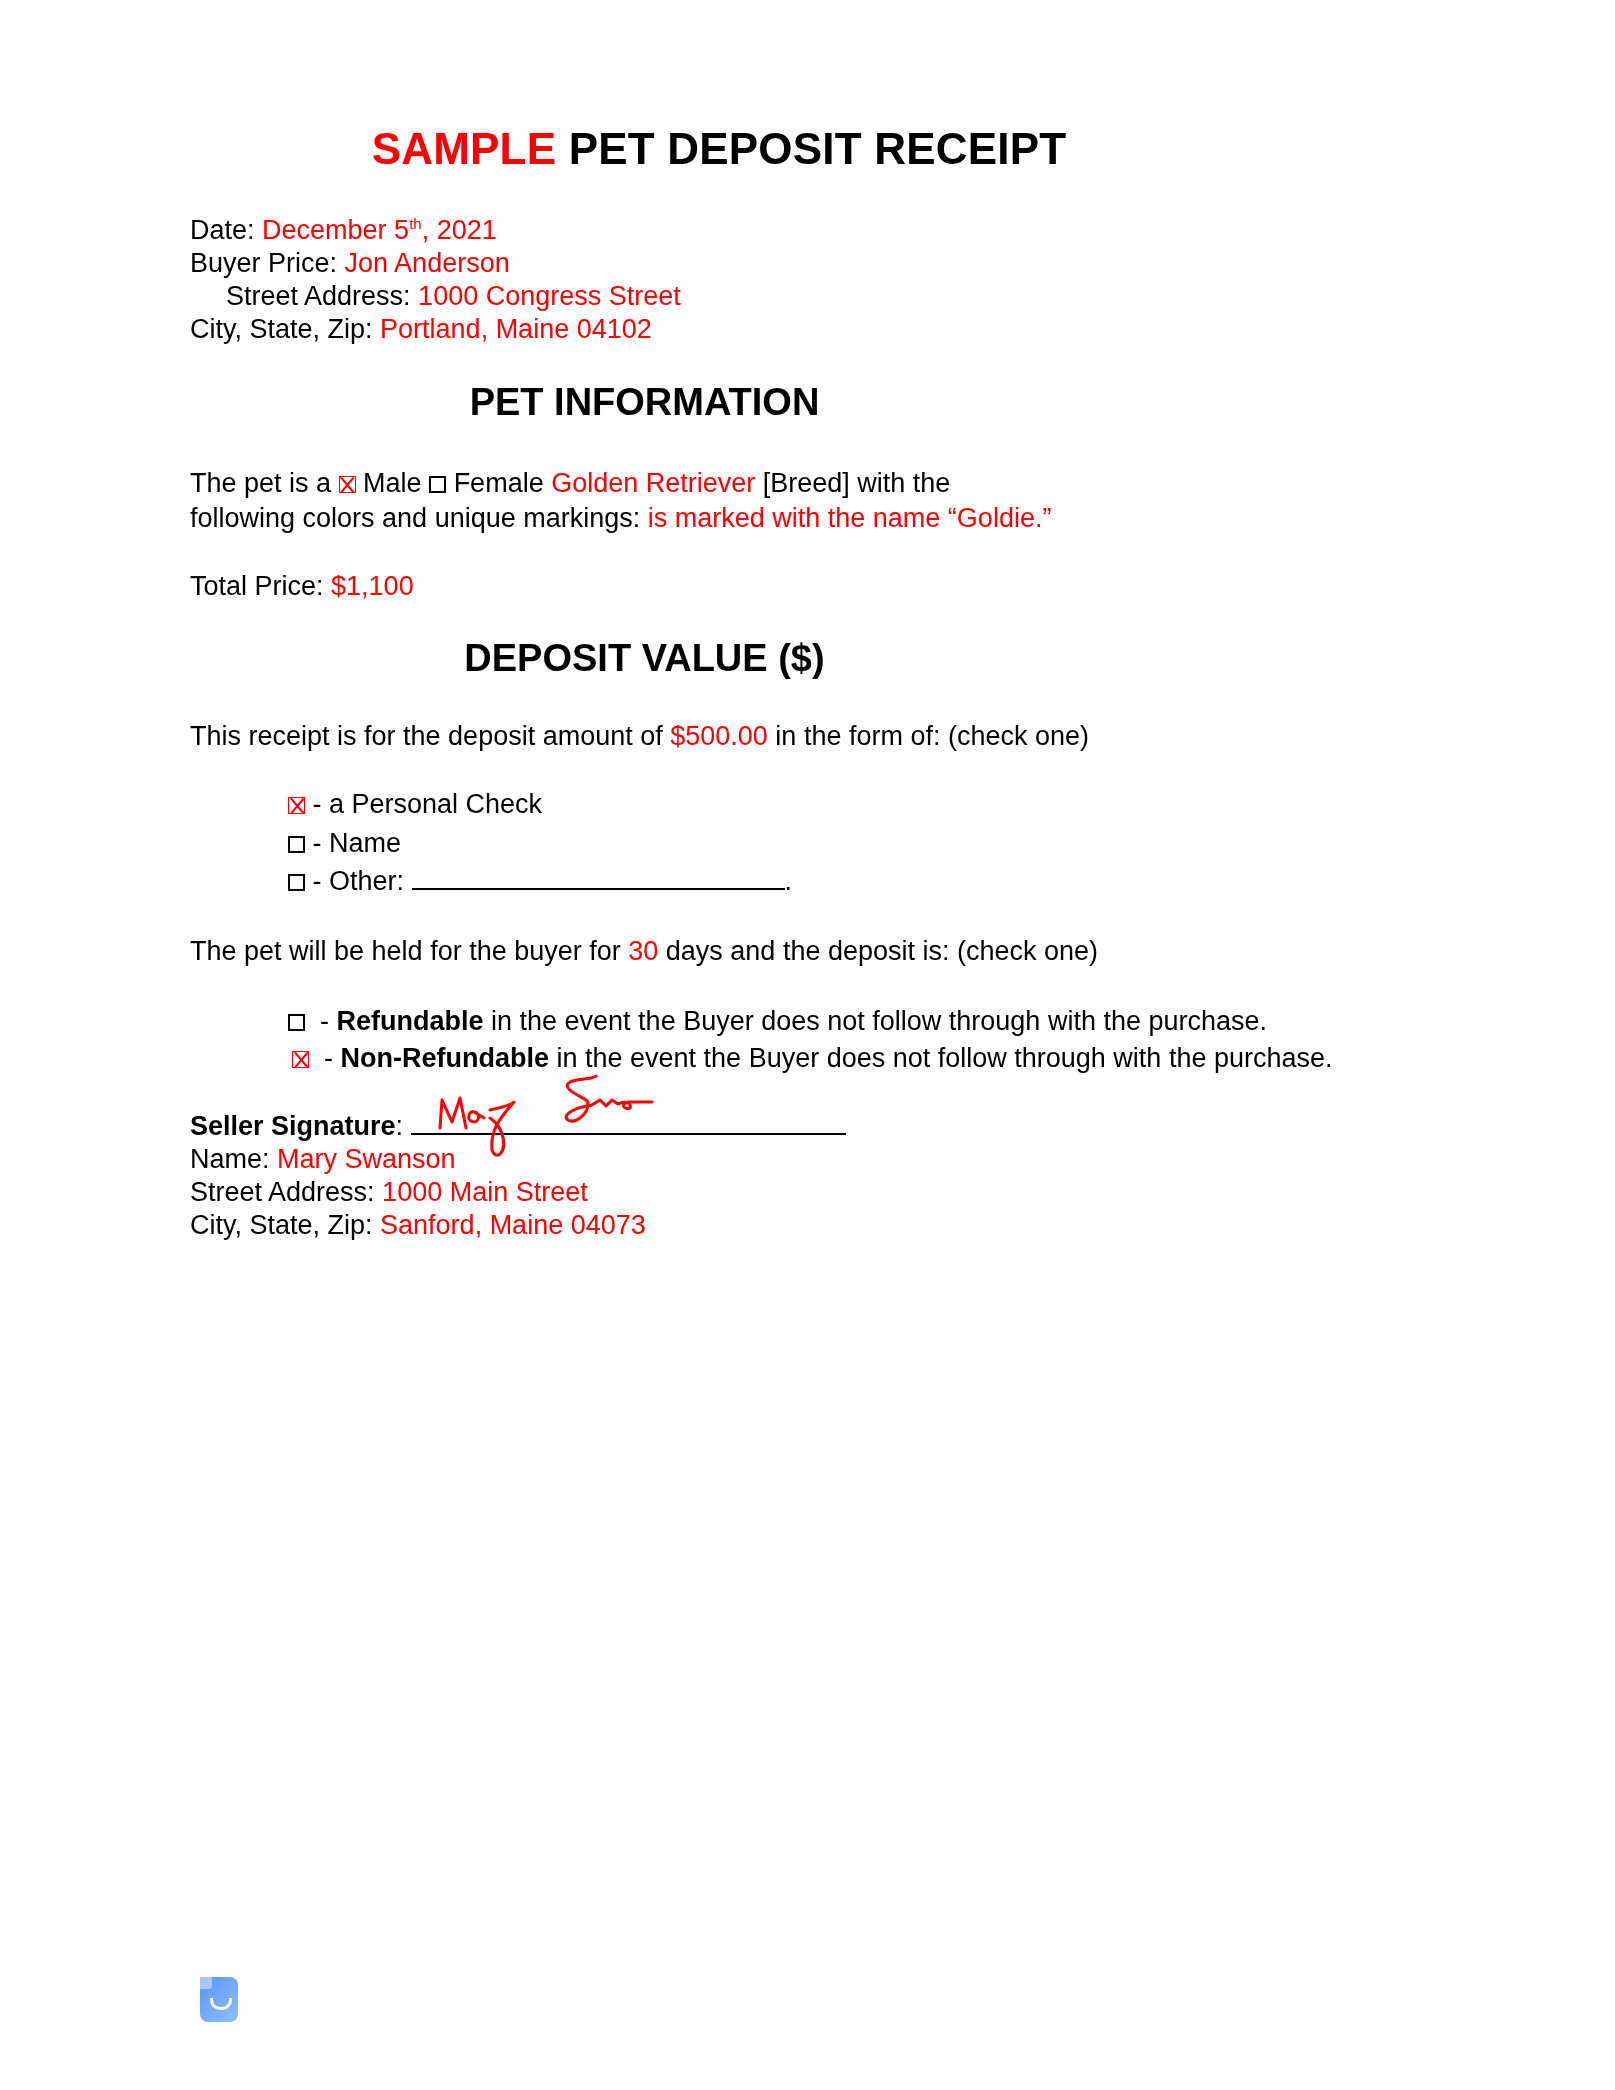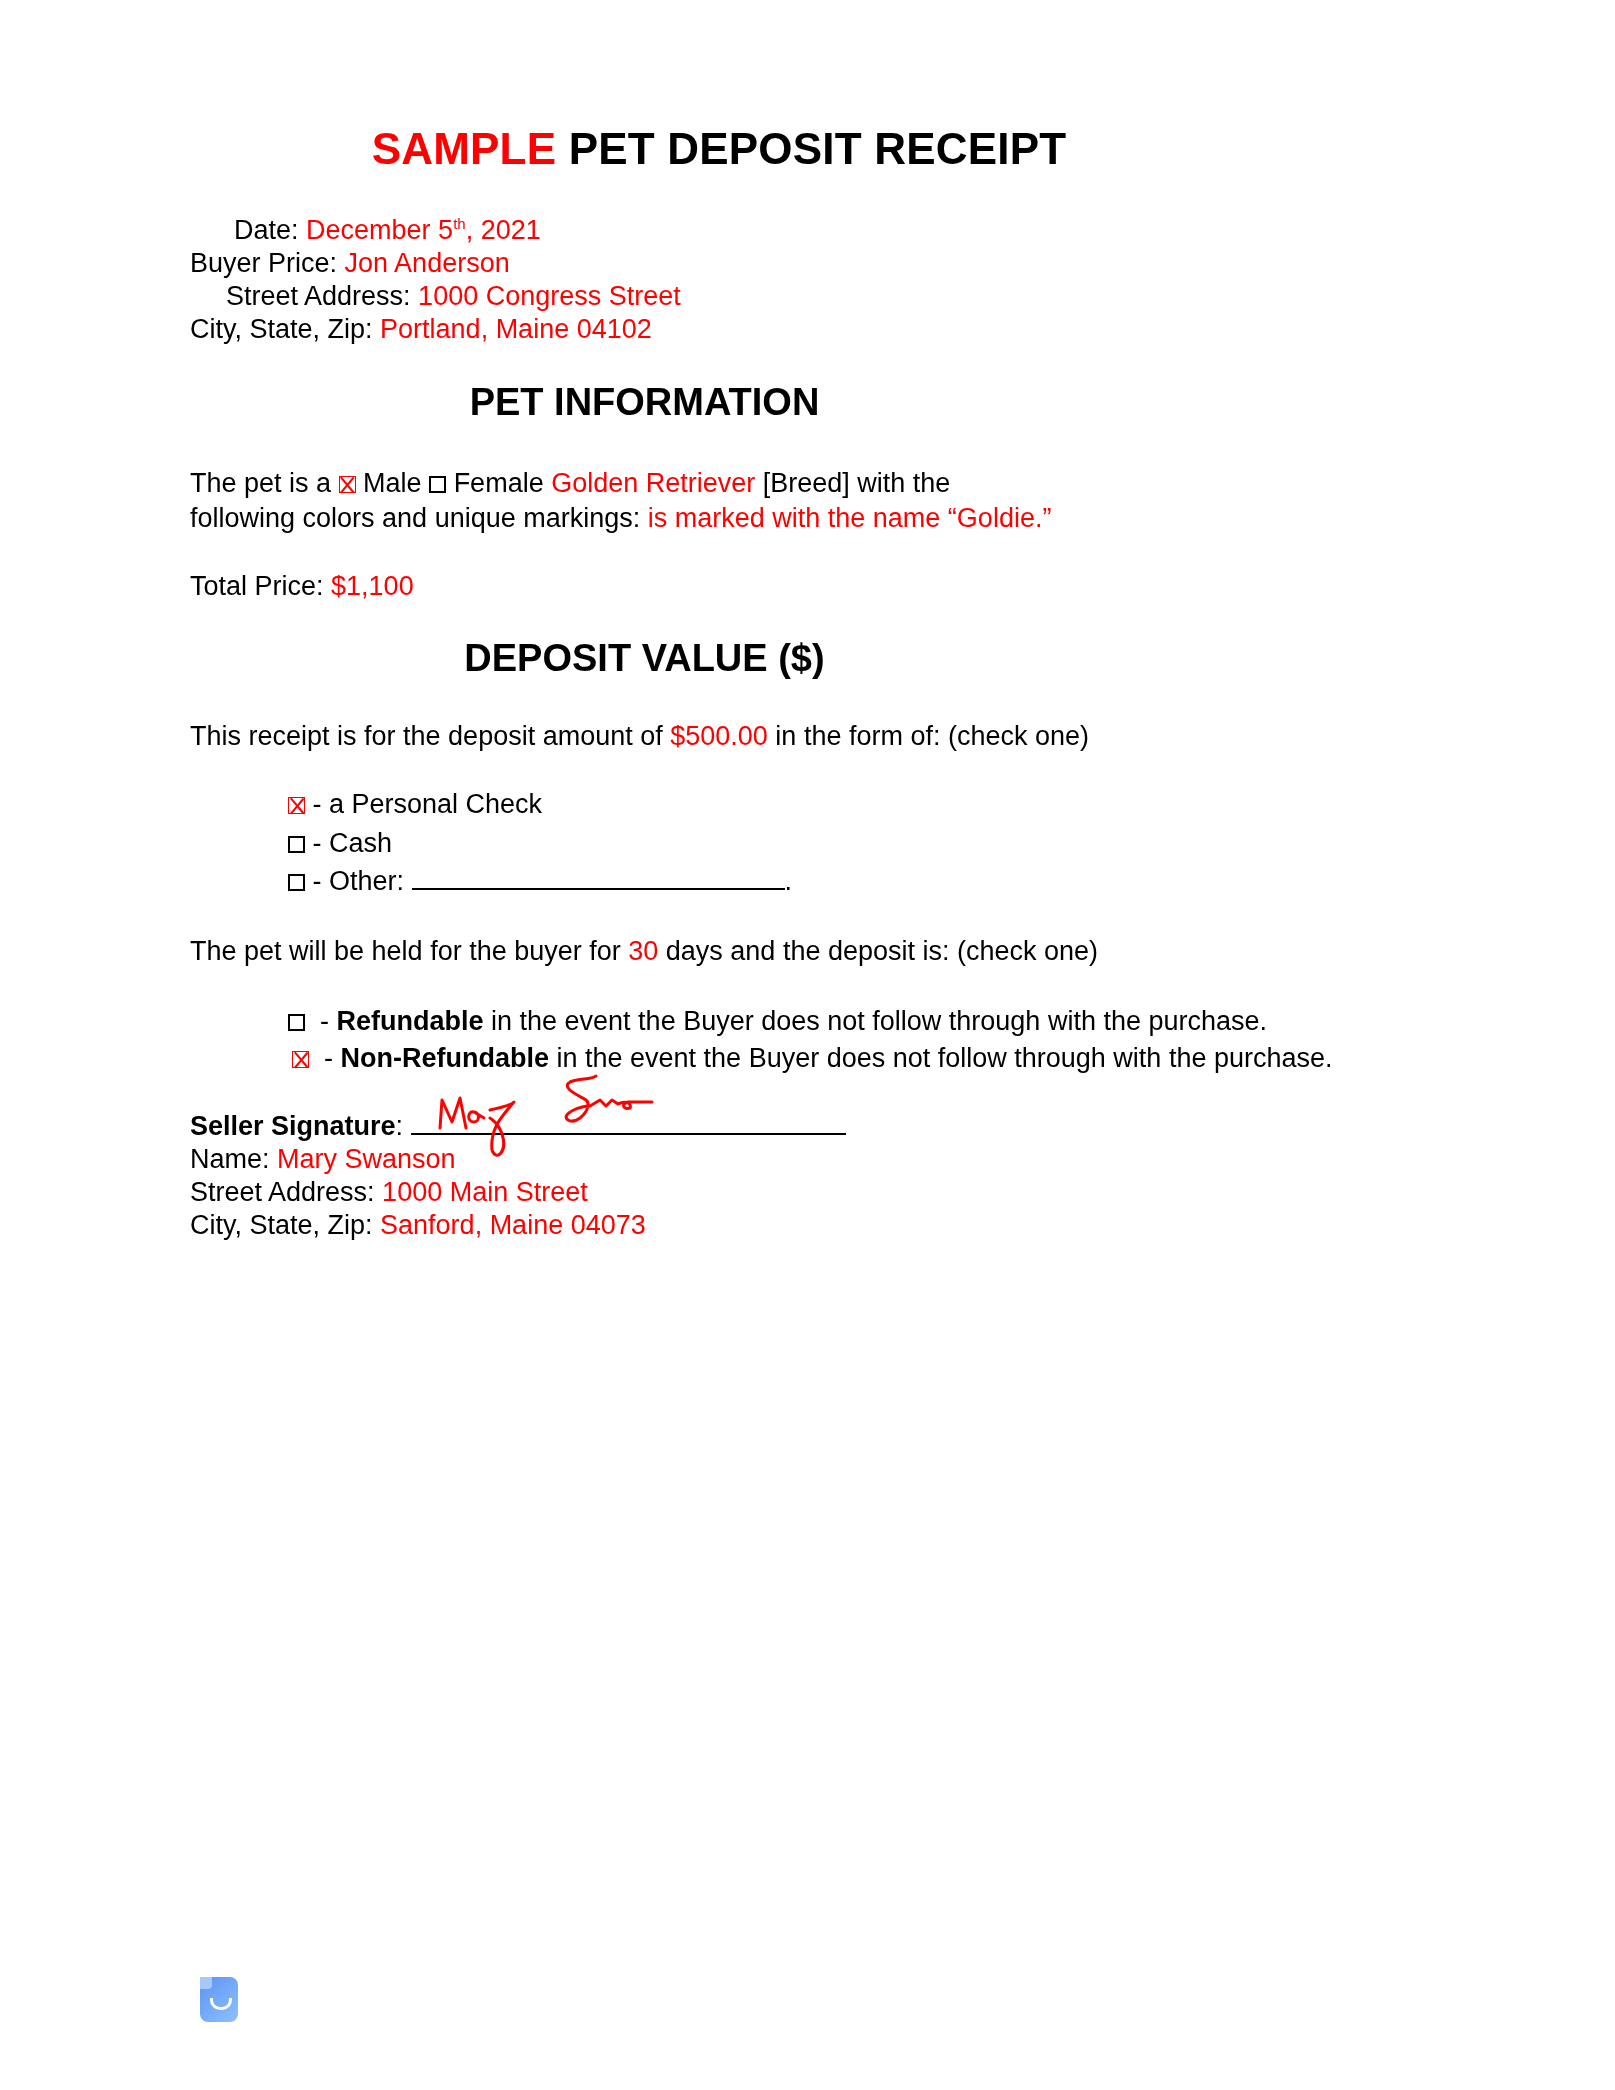--- a/index.html
+++ b/index.html
@@ -23,21 +23,21 @@
   .app-icon::before { content:""; position:absolute; left:0; top:0; width:12px; height:12px; background:#a7c8fa; border-bottom-right-radius:4px; }
   .app-icon::after { content:""; position:absolute; left:10px; top:21px; width:16px; height:9px; border:3px solid #fff; border-top:none; border-radius:0 0 10px 10px; }
 </style>
 </head>
 <body>
 
 <div class="abs title">
   <span class="red">SAMPLE</span><span> PET DEPOSIT RECEIPT</span>
 </div>
 
-<div class="abs line" style="top:214px;margin-left:44px;">
+<div class="abs line" style="top:214px;">
   <span>Date: </span><span class="red"><span>December 5</span><sup>th</sup><span>, 2021</span></span>
 </div>
 <div class="abs line" style="top:247px;">
   <span>Buyer Price: </span><span class="red">Jon Anderson</span>
 </div>
 <div class="abs line" style="top:280px;margin-left:36px;">
   <span>Street Address: </span><span class="red">1000 Congress Street</span>
 </div>
 <div class="abs line" style="top:313px;">
   <span>City, State, Zip: </span><span class="red">Portland, Maine 04102</span>
@@ -59,21 +59,21 @@
 <div class="abs heading" style="top:637px;">DEPOSIT VALUE ($)</div>
 
 <div class="abs line" style="top:720px;">
   <span>This receipt is for the deposit amount of </span><span class="red">$500.00</span><span> in the form of: (check one)</span>
 </div>
 
 <div class="abs line" style="left:288px; top:788px;">
   <span class="box checked"></span><span> - a Personal Check</span>
 </div>
 <div class="abs line" style="left:288px; top:827px;">
-  <span class="box"></span><span> - Cash</span>
+  <span class="box"></span><span> - Name</span>
 </div>
 <div class="abs line" style="left:288px; top:865px;">
   <span class="box"></span><span> - Other: </span><span class="blank" style="width:373px;"></span><span>.</span>
 </div>
 
 <div class="abs line" style="top:935px;">
   <span>The pet will be held for the buyer for </span><span class="red">30</span><span> days and the deposit is: (check one)</span>
 </div>
 
 <div class="abs line" style="left:288px; top:1005px;">

